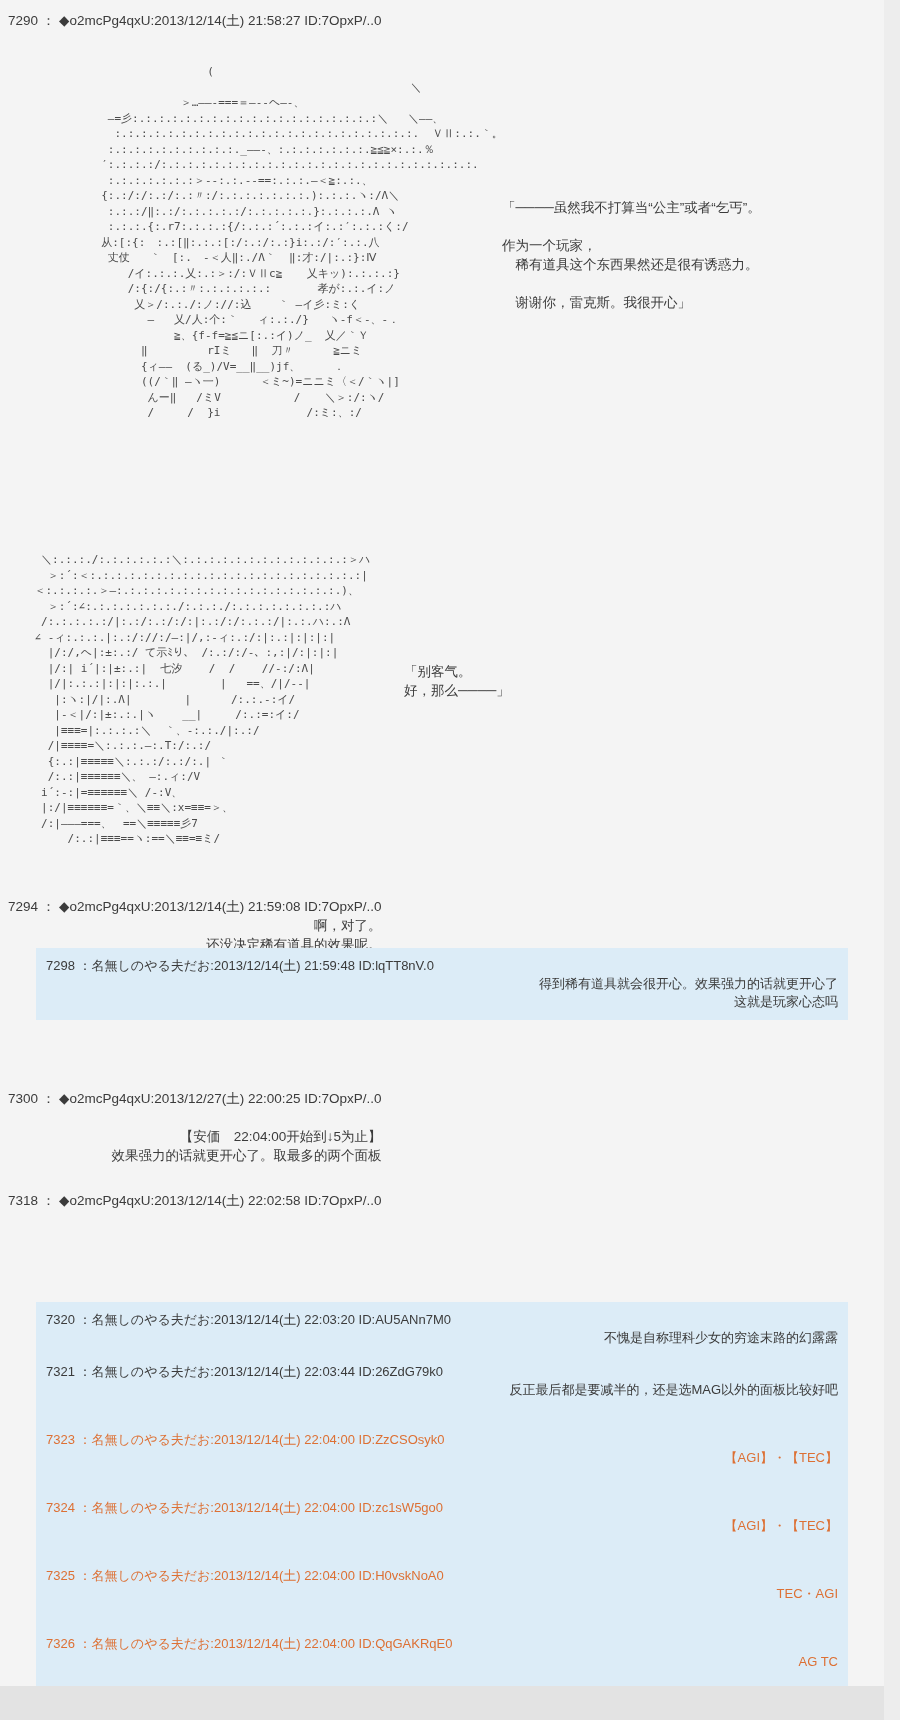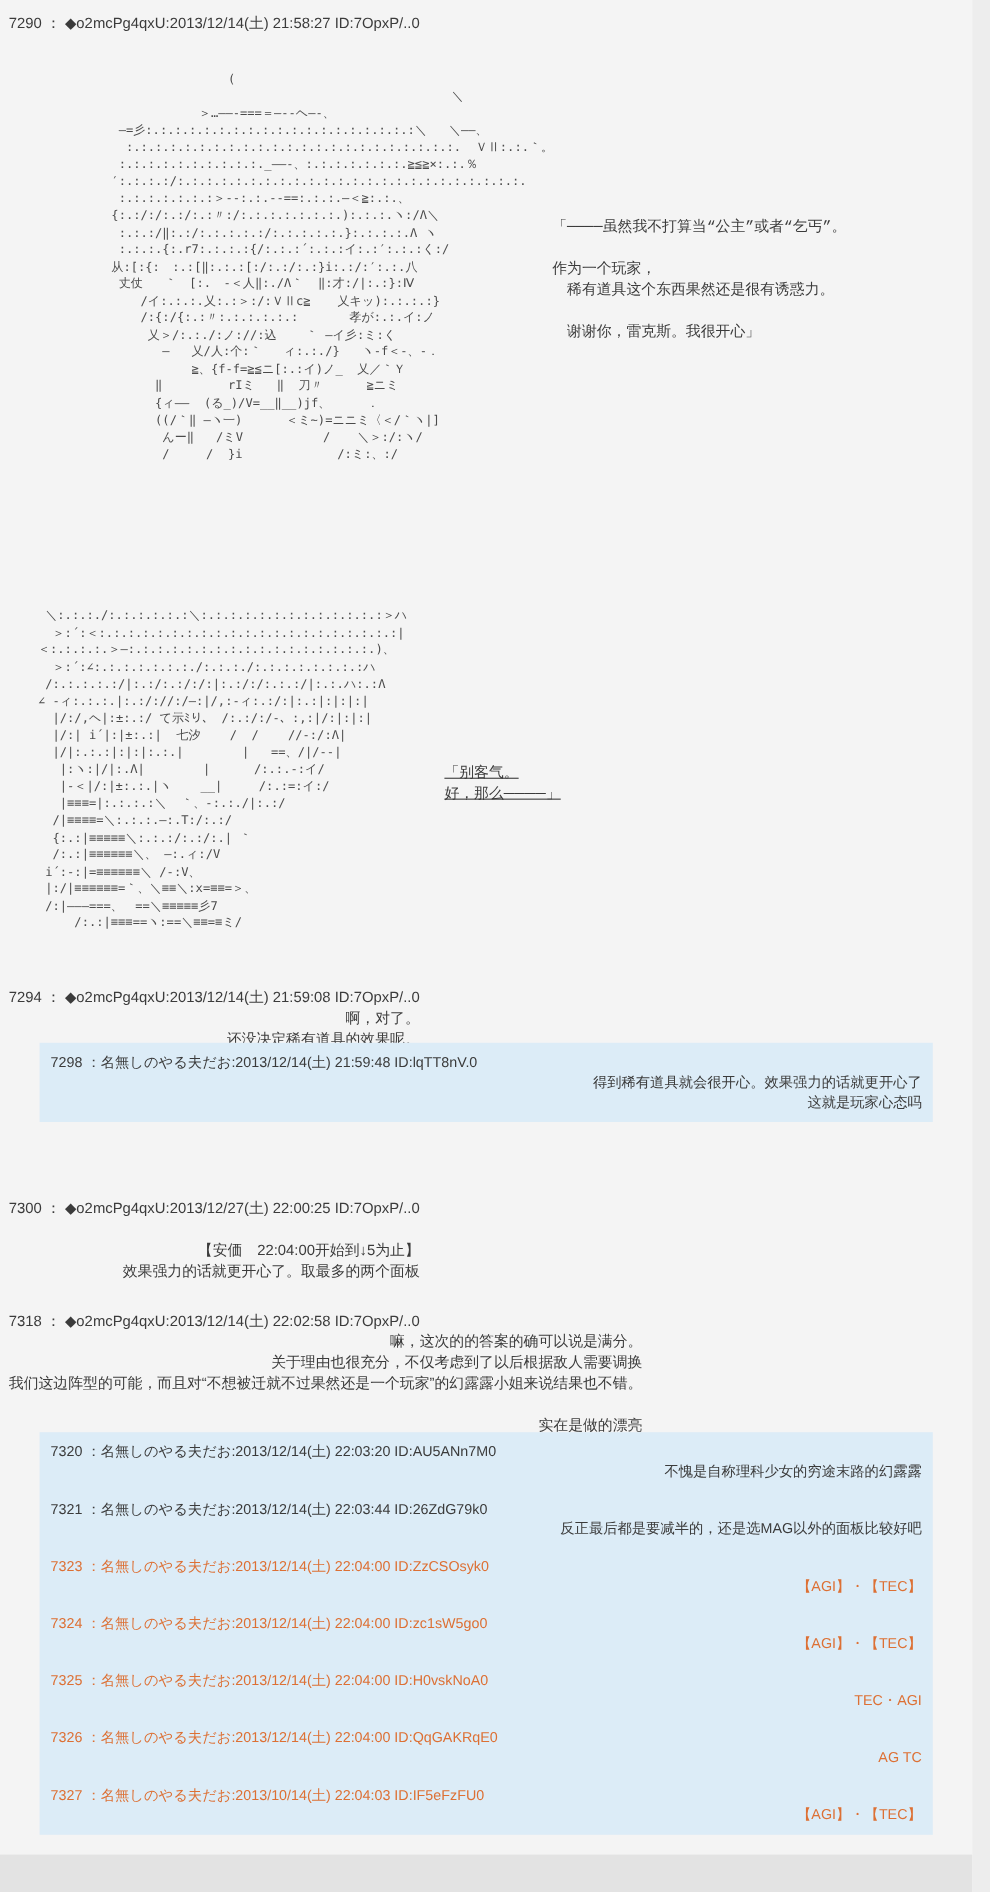--- a/index.html
+++ b/index.html
@@ -27,21 +27,21 @@
   }
   .reply-block {
     background:var(--reply-bg,#dcecf7);
     width:812px;
     padding:9px 10px;
     box-sizing:border-box;
   }
   .reply { margin-bottom:16px; }
   .reply:last-child { margin-bottom:0; }
   .reply .post-header, .reply .post-body { font-size:13px; line-height:18px; }
-  .reply.orange { color:var(--orange,#dd7034); }
+  .reply.orange { color:var(--orange,#dd7034);margin-top:32px; }
   .footer-strip {
     left:0; right:0; bottom:0; height:34px;
     background:var(--footer,#e3e3e3);
   }
 </style>
 </head>
 <body>
 
 <div class="page">
 
@@ -64,21 +64,21 @@
       /:{:/{:.:〃:.:.:.:.:.:       孝が:.:.イ:ノ
        乂＞/:.:./:ノ://:込    ｀ ―イ彡:ミ:く
          ―   乂/人:个:｀   ィ:.:./}   ヽ-f＜-、-．
              ≧、{f-f=≧≦ニ[:.:イ)ノ_  乂／｀Ｙ
         ‖         rIミ   ‖  刀〃      ≧ニミ
         {ィ――  (る_)/V=__‖__)jf、     ．
         ((/｀‖ ―ヽ一)      ＜ミ~)=ニニミ〈＜/｀ヽ|]
          んー‖   /ミV           /  ゝ＼＞:/:ヽ/
          /     /  }i             /:ミ:、:/</pre>
 
-  <div class="abs dialogue" style="top:198px; left:502px; width:390px;font-family:Liberation Mono, monospace;">「────虽然我不打算当“公主”或者“乞丐”。
+  <div class="abs dialogue" style="top:198px; left:502px; width:390px;">「────虽然我不打算当“公主”或者“乞丐”。
 
 作为一个玩家，
 　稀有道具这个东西果然还是很有诱惑力。
 
 　谢谢你，雷克斯。我很开心」</div>
 
   <pre class="abs aa" style="top:552px; left:8px;">     ＼:.:.:./:.:.:.:.:.:＼:.:.:.:.:.:.:.:.:.:.:.:.:＞ハ
       ＞:´:＜:.:.:.:.:.:.:.:.:.:.:.:.:.:.:.:.:.:.:.:.:|
     ＜:.:.:.:.＞―:.:.:.:.:.:.:.:.:.:.:.:.:.:.:.:.:.)、
       ＞:´:∠:.:.:.:.:.:.:./:.:.:./:.:.:.:.:.:.:.:ハ
@@ -91,21 +91,21 @@
        |-＜|/:|±:.:.|ヽ    __|     /:.:=:イ:/
        |≡≡≡=|:.:.:.:＼  ｀、-:.:./|:.:/
       /|≡≡≡≡=＼:.:.:.―:.T:/:.:/
       {:.:|≡≡≡≡≡＼:.:.:/:.:/:.| ｀
       /:.:|≡≡≡≡≡≡＼、 ―:.ィ:/V
      i´:-:|=≡≡≡≡≡≡＼ /-:V、
      |:/|≡≡≡≡≡≡=｀、＼≡≡＼:x=≡≡=＞、
      /:|―――===、ゝ==＼≡≡≡≡≡彡7
          /:.:|≡≡≡==ヽ:==＼≡≡=≡ミ/</pre>
 
-  <div class="abs dialogue" style="top:692px; left:404px; width:280px;text-decoration:underline;">「别客气。
+  <div class="abs dialogue" style="top:662px; left:404px; width:280px;">「别客气。
 好，那么────」</div>
 
   <div class="abs" style="top:898px; left:8px;">
     <div class="post-header">7294 ： ◆o2mcPg4qxU:2013/12/14(土) 21:59:08 ID:7OpxP/..0</div>
     <div class="post-body">啊，对了。
 还没决定稀有道具的效果呢。</div>
   </div>
 
   <div class="abs reply-block" style="top:948px; left:36px;">
     <div class="reply">
@@ -117,25 +117,20 @@
 
   <div class="abs" style="top:1090px; left:8px;">
     <div class="post-header">7300 ： ◆o2mcPg4qxU:2013/12/27(土) 22:00:25 ID:7OpxP/..0</div>
     <div class="post-body">
 【安価　22:04:00开始到↓5为止】
 效果强力的话就更开心了。取最多的两个面板</div>
   </div>
 
   <div class="abs" style="top:1192px; left:8px;">
     <div class="post-header">7318 ： ◆o2mcPg4qxU:2013/12/14(土) 22:02:58 ID:7OpxP/..0</div>
-    <div class="post-body">嘛，这次的的答案的确可以说是满分。
-关于理由也很充分，不仅考虑到了以后根据敌人需要调换
-我们这边阵型的可能，而且对“不想被迁就不过果然还是一个玩家”的幻露露小姐来说结果也不错。
-
-实在是做的漂亮</div>
   </div>
 
   <div class="abs reply-block" style="top:1302px; left:36px;">
 
     <div class="reply">
       <div class="post-header">7320 ：名無しのやる夫だお:2013/12/14(土) 22:03:20 ID:AU5ANn7M0</div>
       <div class="post-body">不愧是自称理科少女的穷途末路的幻露露</div>
     </div>
 
     <div class="reply">

